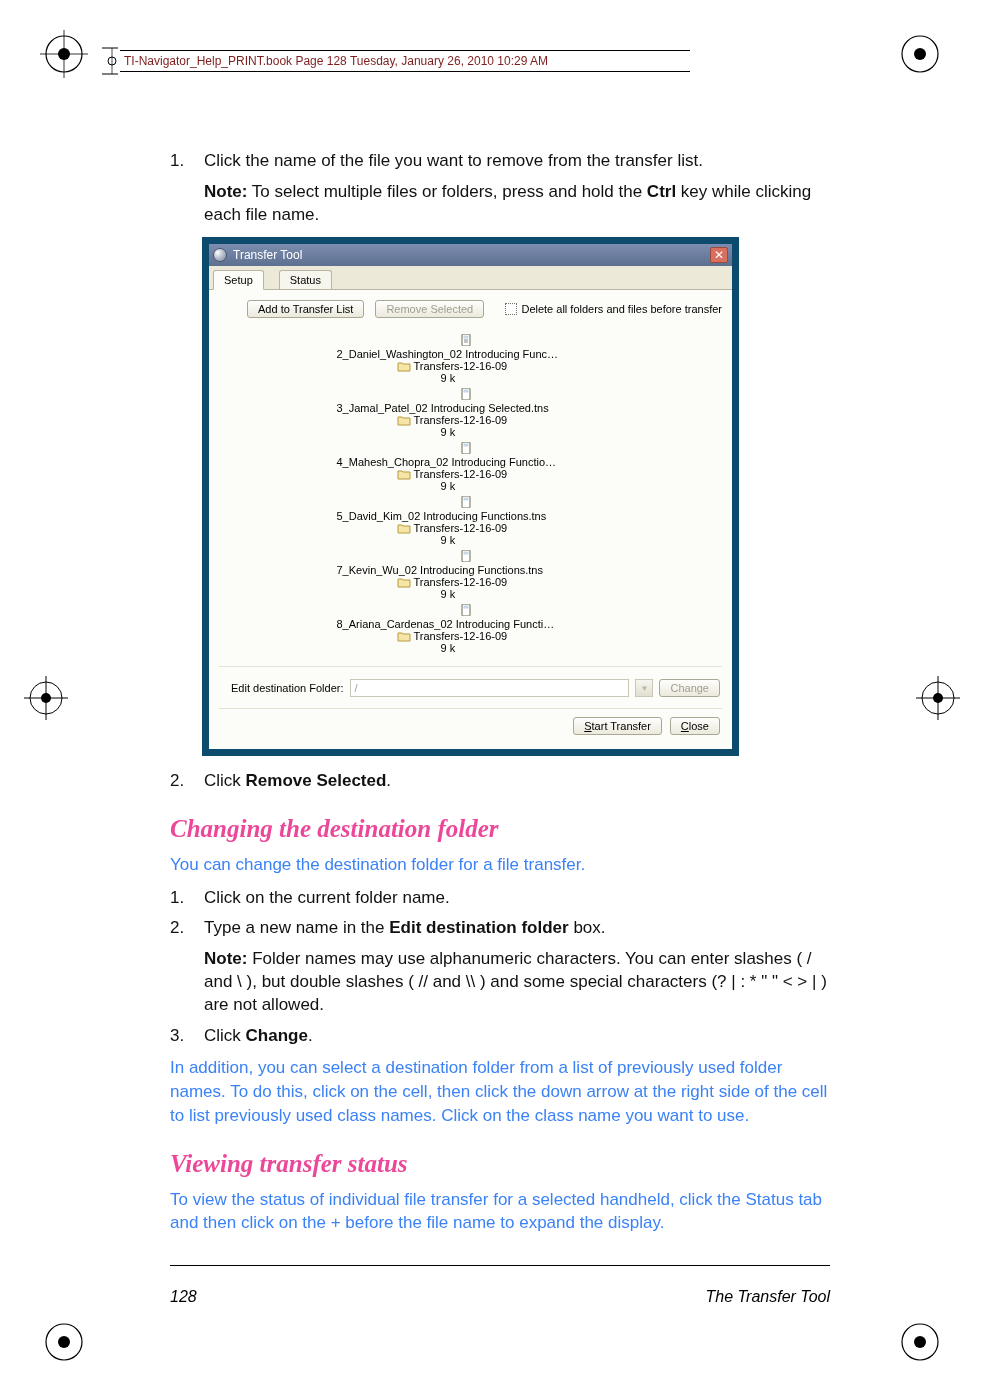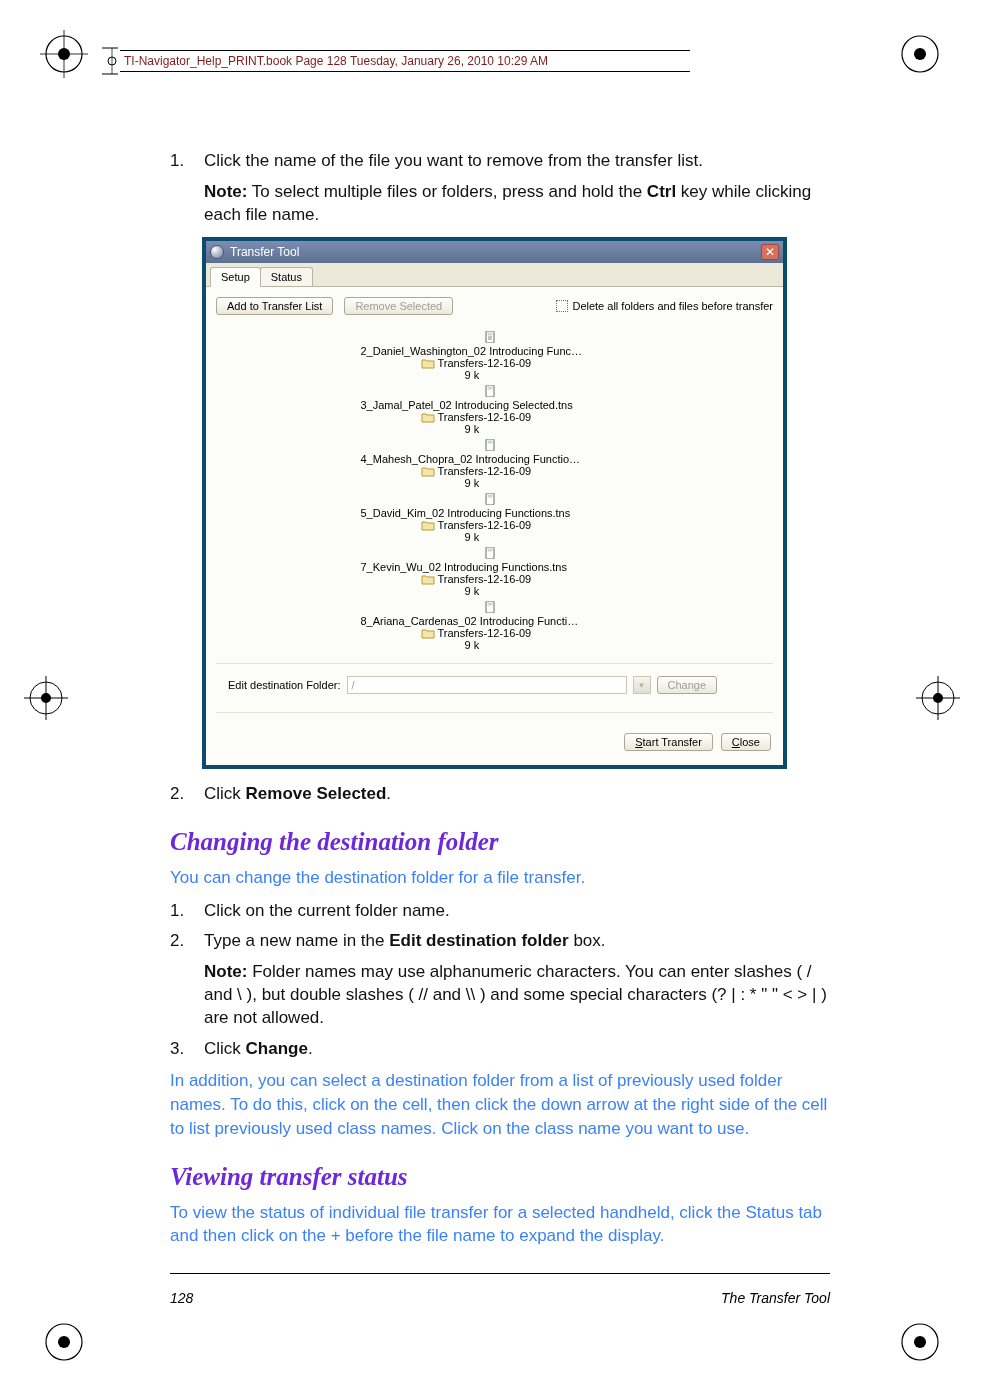--- a/index.html
+++ b/index.html
@@ -85,35 +85,35 @@
     }
     .note-block {
       margin-top: 8px;
     }
     .bold { font-weight: bold; }
     .h2-italic {
       font-family: Georgia, 'Times New Roman', serif;
       font-style: italic;
       font-weight: bold;
       font-size: 25px;
-      color: #6d28d9;
+      color: #ec4899;
       margin-top: 22px;
       margin-bottom: 10px;
     }
     .para {
       font-size: 17px;
       color: #3b82f6;
       line-height: 1.4;
       margin-bottom: 10px;
     }
     
     .ttwin {
-      width: 585px;
+      width: 537px;
       margin: 10px 0 14px 32px;
-      border: 4px solid #0c4a6e;
+      border: 7px solid #0c4a6e;
       background: #f2f2ee;
       font-size: 11px;
       color: #000;
     }
     .tt-titlebar {
       height: 22px;
       background: linear-gradient(#7c8db0, #5d708f);
       display: flex;
       align-items: center;
       padding: 0 4px;
@@ -135,21 +135,21 @@
       display:flex;align-items:center;justify-content:center;
       font-size: 12px;
       line-height: 1;
       border-radius: 2px;
     }
     .tt-tabs {
       display: flex;
       padding-top: 4px;
       background: #ece9d8;
       border-bottom: 1px solid #b8b5a3;
-      gap: 0;
+      gap: 16px;
       padding-left: 4px;
     }
     .tt-tab {
       padding: 3px 10px 3px 10px;
       border: 1px solid #b8b5a3;
       border-bottom: none;
       background: #f6f5ee;
       border-radius: 3px 3px 0 0;
       margin-right: -1px;
       font-size: 11px;
@@ -158,20 +158,21 @@
     .tt-tab.active { background: #fcfcf8; border-bottom: 1px solid #fcfcf8; margin-bottom:-1px; z-index:1;}
     .tt-inner {
       background: #fcfcf8;
       padding: 10px;
     }
     .tt-toolbar {
       display: flex;
       align-items: center;
       gap: 11px;
       margin-bottom: 14px;
+      margin-left: 28px;
     }
     .tt-btn {
       padding: 2px 10px;
       border: 1px solid #a8a894;
       background: linear-gradient(#fefefd, #ece9dc);
       border-radius: 3px;
       font-size: 11px;
     }
     .tt-btn.disabled { color: #a0a090; }
     .tt-check { display: flex; align-items: center; gap: 4px; margin-left: auto;}
@@ -224,35 +225,35 @@
       border: 1px solid #c9c7b8;
       background: linear-gradient(#f6f5ee, #e2dfd0);
       display:flex;align-items:center;justify-content:center;
       color: #b6b3a1;
       font-size: 9px;
     }
     .tt-footer {
       display: flex;
       justify-content: flex-end;
       border-top: 1px solid #e4e2d4;
-      margin-top: 12px;
-      padding: 20px 2px 4px;
+      margin-top: 5px;
+      padding: 8px 2px 4px;
       gap: 8px;
     }
     
     .page-footer {
       position: absolute;
       bottom: 90px;
       left: 170px;
       width: 660px;
       border-top: 0.7px solid #000;
-      padding-top: 16px;
+      padding-top: 22px;
       display: flex;
       justify-content: space-between;
-      font-size: 14px;
+      font-size: 16px;
       font-style: italic;
     }
     .u { text-decoration: underline; }
   </style>
 </head>
 <body>
 
 <div class="corner-marker tl">
   <svg viewBox="0 0 48 48">
       <circle cx="24" cy="24" r="18" fill="none" stroke="#000" stroke-width="1.2"></circle>

